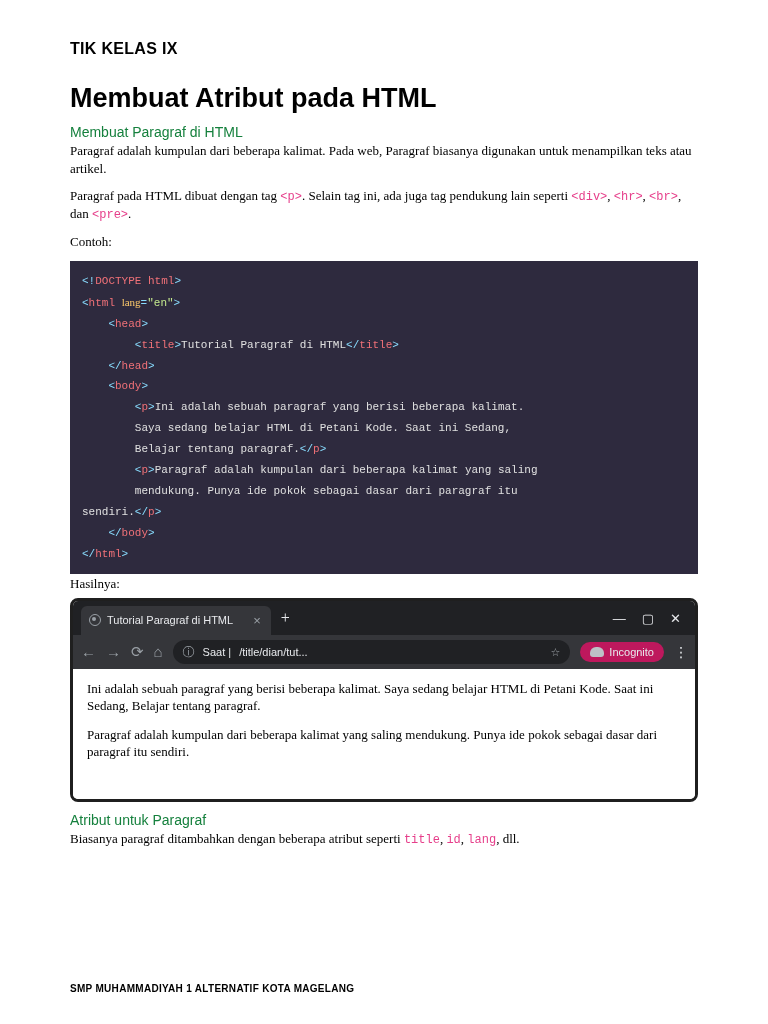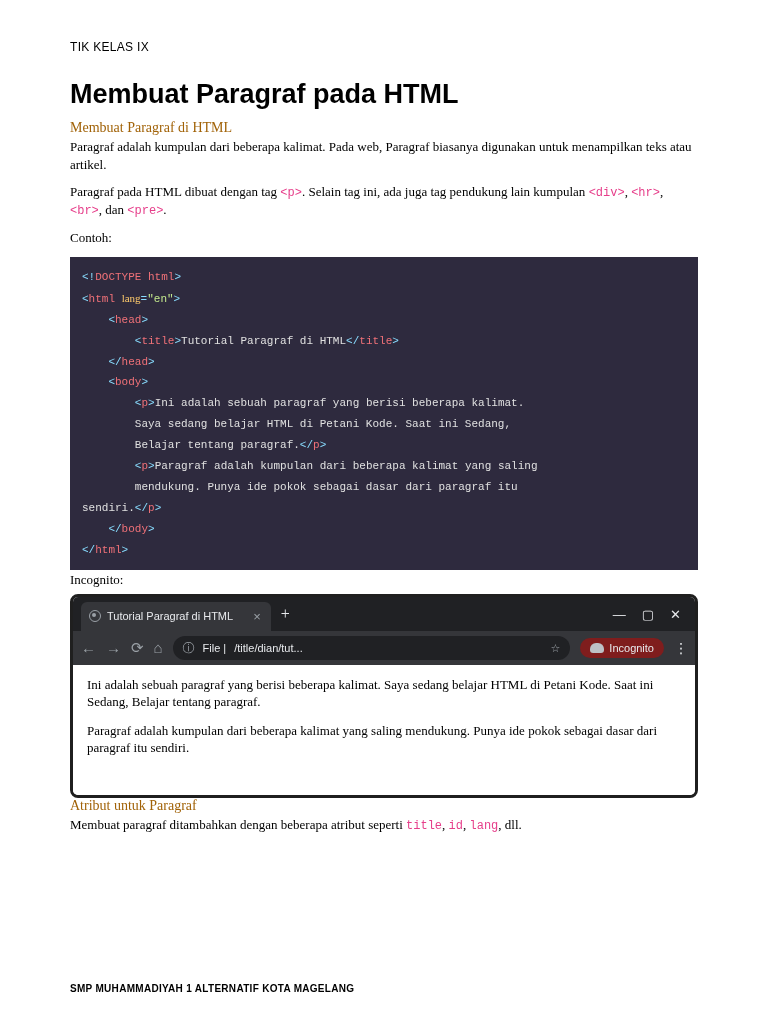--- a/index.html
+++ b/index.html
@@ -8,34 +8,34 @@
       height: 1024px;
       background: #fff;
       font-family: Georgia, 'Times New Roman', serif;
       padding: 40px 70px 30px 70px;
       font-size: 13px;
       color: #000;
       position: relative;
     }
     .header-label {
       font-family: Arial, sans-serif;
-      font-size: 12px;
-      font-weight: normal;
+      font-size: 16px;
+      font-weight: bold;
       letter-spacing: 0.3px;
       margin-bottom: 25px;
     }
     h1 {
       font-family: Arial, sans-serif;
       font-weight: 900;
       font-size: 27px;
       margin-bottom: 10px;
     }
     .section-title {
-      color: #a16207;
-      font-family: Liberation Serif, serif;
+      color: #15803d;
+      font-family: Liberation Sans, sans-serif;
       font-size: 14px;
       margin-bottom: 2px;
     }
     .body-text {
       font-size: 13px;
       line-height: 1.35;
       margin-bottom: 10px;
     }
     .code-inline {
       color: #e63e8a;
@@ -134,21 +134,21 @@
       align-items: center;
       padding: 0 10px;
       gap: 8px;
       color: #e8eaed;
       font-family: Arial, sans-serif;
       font-size: 11px;
     }
     .addr-info { color: #9aa0a6; font-size: 12px; }
     .addr-star { margin-left: auto; color: #9aa0a6; }
     .incognito-badge {
-      background: #7f1d1d;
+      background: #be185d;
       border-radius: 12px;
       padding: 4px 10px;
       display: flex;
       align-items: center;
       gap: 5px;
       color: #e8eaed;
       font-family: Arial, sans-serif;
       font-size: 11px;
     }
     .incog-icon {
@@ -175,47 +175,47 @@
       font-size: 10px;
       font-weight: bold;
       letter-spacing: 0.3px;
     }
   </style>
 </head>
 <body>
 
 <div class="header-label">TIK KELAS IX</div>
 
-<h1>Membuat Paragraf pada HTML</h1>
+<h1>Membuat Atribut pada HTML</h1>
 
 <div class="section-title">Membuat Paragraf di HTML</div>
 <div class="body-text">Paragraf adalah kumpulan dari beberapa kalimat. Pada web, Paragraf biasanya digunakan untuk menampilkan teks atau artikel.</div>
 
 <div class="body-text">
-  <span>Paragraf pada HTML dibuat dengan tag </span><span class="code-inline">&lt;p&gt;</span><span>. Selain tag ini, ada juga tag pendukung lain kumpulan </span><span class="code-inline">&lt;div&gt;</span><span>, </span><span class="code-inline">&lt;hr&gt;</span><span>, </span><span class="code-inline">&lt;br&gt;</span><span>, dan </span><span class="code-inline">&lt;pre&gt;</span><span>.</span>
+  <span>Paragraf pada HTML dibuat dengan tag </span><span class="code-inline">&lt;p&gt;</span><span>. Selain tag ini, ada juga tag pendukung lain seperti </span><span class="code-inline">&lt;div&gt;</span><span>, </span><span class="code-inline">&lt;hr&gt;</span><span>, </span><span class="code-inline">&lt;br&gt;</span><span>, dan </span><span class="code-inline">&lt;pre&gt;</span><span>.</span>
 </div>
 
 <div class="body-text">Contoh:</div>
 
 <div class="code-block"><span class="t-punc">&lt;!</span><span class="t-red">DOCTYPE html</span><span class="t-punc">&gt;</span>
 <span class="t-punc">&lt;</span><span class="t-red">html</span> <span class="t-yellow">lang</span><span class="t-punc">=</span><span class="t-green">"en"</span><span class="t-punc">&gt;</span>
     <span class="t-punc">&lt;</span><span class="t-red">head</span><span class="t-punc">&gt;</span>
         <span class="t-punc">&lt;</span><span class="t-red">title</span><span class="t-punc">&gt;</span><span>Tutorial Paragraf di HTML</span><span class="t-punc">&lt;/</span><span class="t-red">title</span><span class="t-punc">&gt;</span>
     <span class="t-punc">&lt;/</span><span class="t-red">head</span><span class="t-punc">&gt;</span>
     <span class="t-punc">&lt;</span><span class="t-red">body</span><span class="t-punc">&gt;</span>
         <span class="t-punc">&lt;</span><span class="t-red">p</span><span class="t-punc">&gt;</span>Ini adalah sebuah paragraf yang berisi beberapa kalimat.
         Saya sedang belajar HTML di Petani Kode. Saat ini Sedang,
         Belajar tentang paragraf.<span class="t-punc">&lt;/</span><span class="t-red">p</span><span class="t-punc">&gt;</span>
         <span class="t-punc">&lt;</span><span class="t-red">p</span><span class="t-punc">&gt;</span>Paragraf adalah kumpulan dari beberapa kalimat yang saling
         mendukung. Punya ide pokok sebagai dasar dari paragraf itu
 sendiri.<span class="t-punc">&lt;/</span><span class="t-red">p</span><span class="t-punc">&gt;</span>
     <span class="t-punc">&lt;/</span><span class="t-red">body</span><span class="t-punc">&gt;</span>
 <span class="t-punc">&lt;/</span><span class="t-red">html</span><span class="t-punc">&gt;</span></div>
 
-<div class="result-label">Incognito:</div>
+<div class="result-label">Hasilnya:</div>
 
 <div class="browser">
   <div class="browser-tabs">
     <div class="tab">
       <span class="tab-icon"></span>
       <span>Tutorial Paragraf di HTML</span>
       <span class="tab-close">×</span>
     </div>
     <span class="tab-plus">+</span>
     <div class="win-controls">
@@ -224,34 +224,34 @@
       <span class="win-btn">✕</span>
     </div>
   </div>
   <div class="browser-toolbar">
     <span class="nav-arrow">←</span>
     <span class="nav-arrow">→</span>
     <span class="nav-arrow">⟳</span>
     <span class="nav-arrow">⌂</span>
     <div class="addr-bar">
       <span class="addr-info">ⓘ</span>
-      <span>File |</span>
+      <span>Saat |</span>
       <span>/title/dian/tut...</span>
       <span class="addr-star">☆</span>
     </div>
     <div class="incognito-badge">
       <span class="incog-icon"></span>
       <span>Incognito</span>
     </div>
     <span class="menu-dots">⋮</span>
   </div>
   <div class="browser-content">
     <p>Ini adalah sebuah paragraf yang berisi beberapa kalimat. Saya sedang belajar HTML di Petani Kode. Saat ini Sedang, Belajar tentang paragraf.</p>
     <p>Paragraf adalah kumpulan dari beberapa kalimat yang saling mendukung. Punya ide pokok sebagai dasar dari paragraf itu sendiri.</p>
   </div>
 </div>
 
-<div class="section-title" style="margin-top:0">Atribut untuk Paragraf</div>
+<div class="section-title" style="margin-top:10px">Atribut untuk Paragraf</div>
 <div class="body-text">
-  <span>Membuat paragraf ditambahkan dengan beberapa atribut seperti </span><span class="code-inline">title</span>, <span class="code-inline">id</span>, <span class="code-inline">lang</span><span>, dll.</span>
+  <span>Biasanya paragraf ditambahkan dengan beberapa atribut seperti </span><span class="code-inline">title</span>, <span class="code-inline">id</span>, <span class="code-inline">lang</span><span>, dll.</span>
 </div>
 
 <div class="footer">SMP MUHAMMADIYAH 1 ALTERNATIF KOTA MAGELANG</div>
 
 </body></html>

